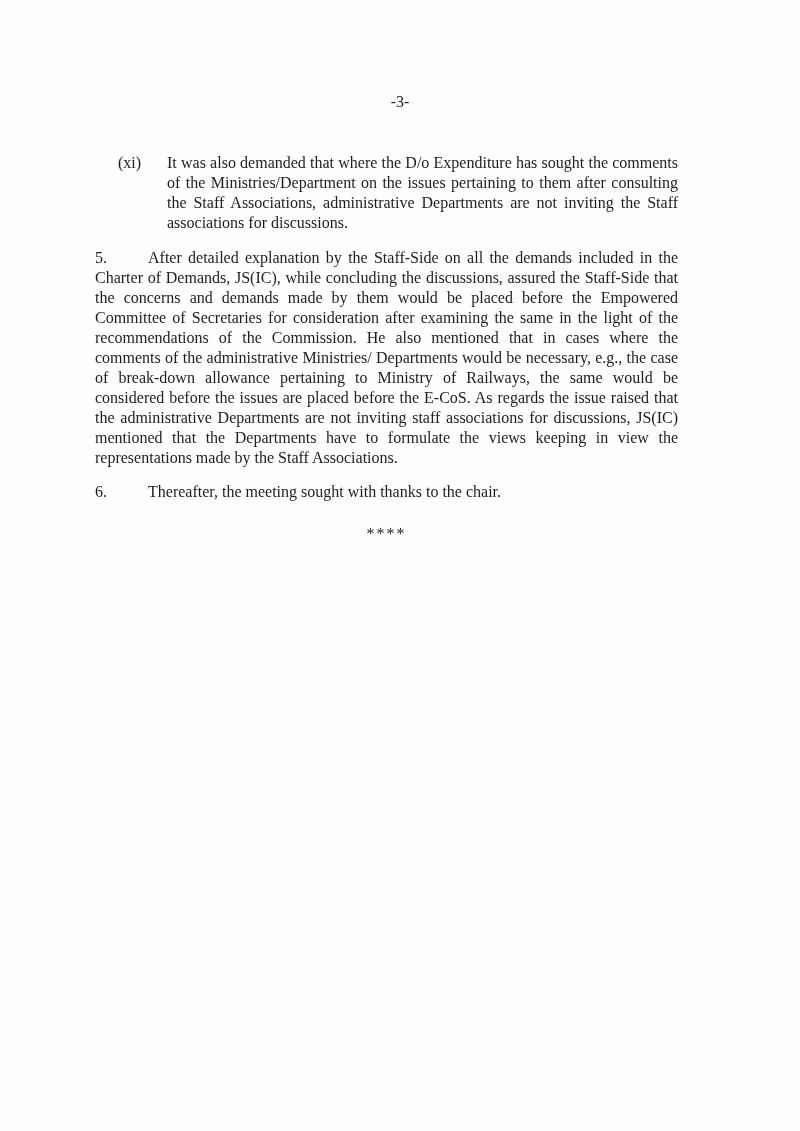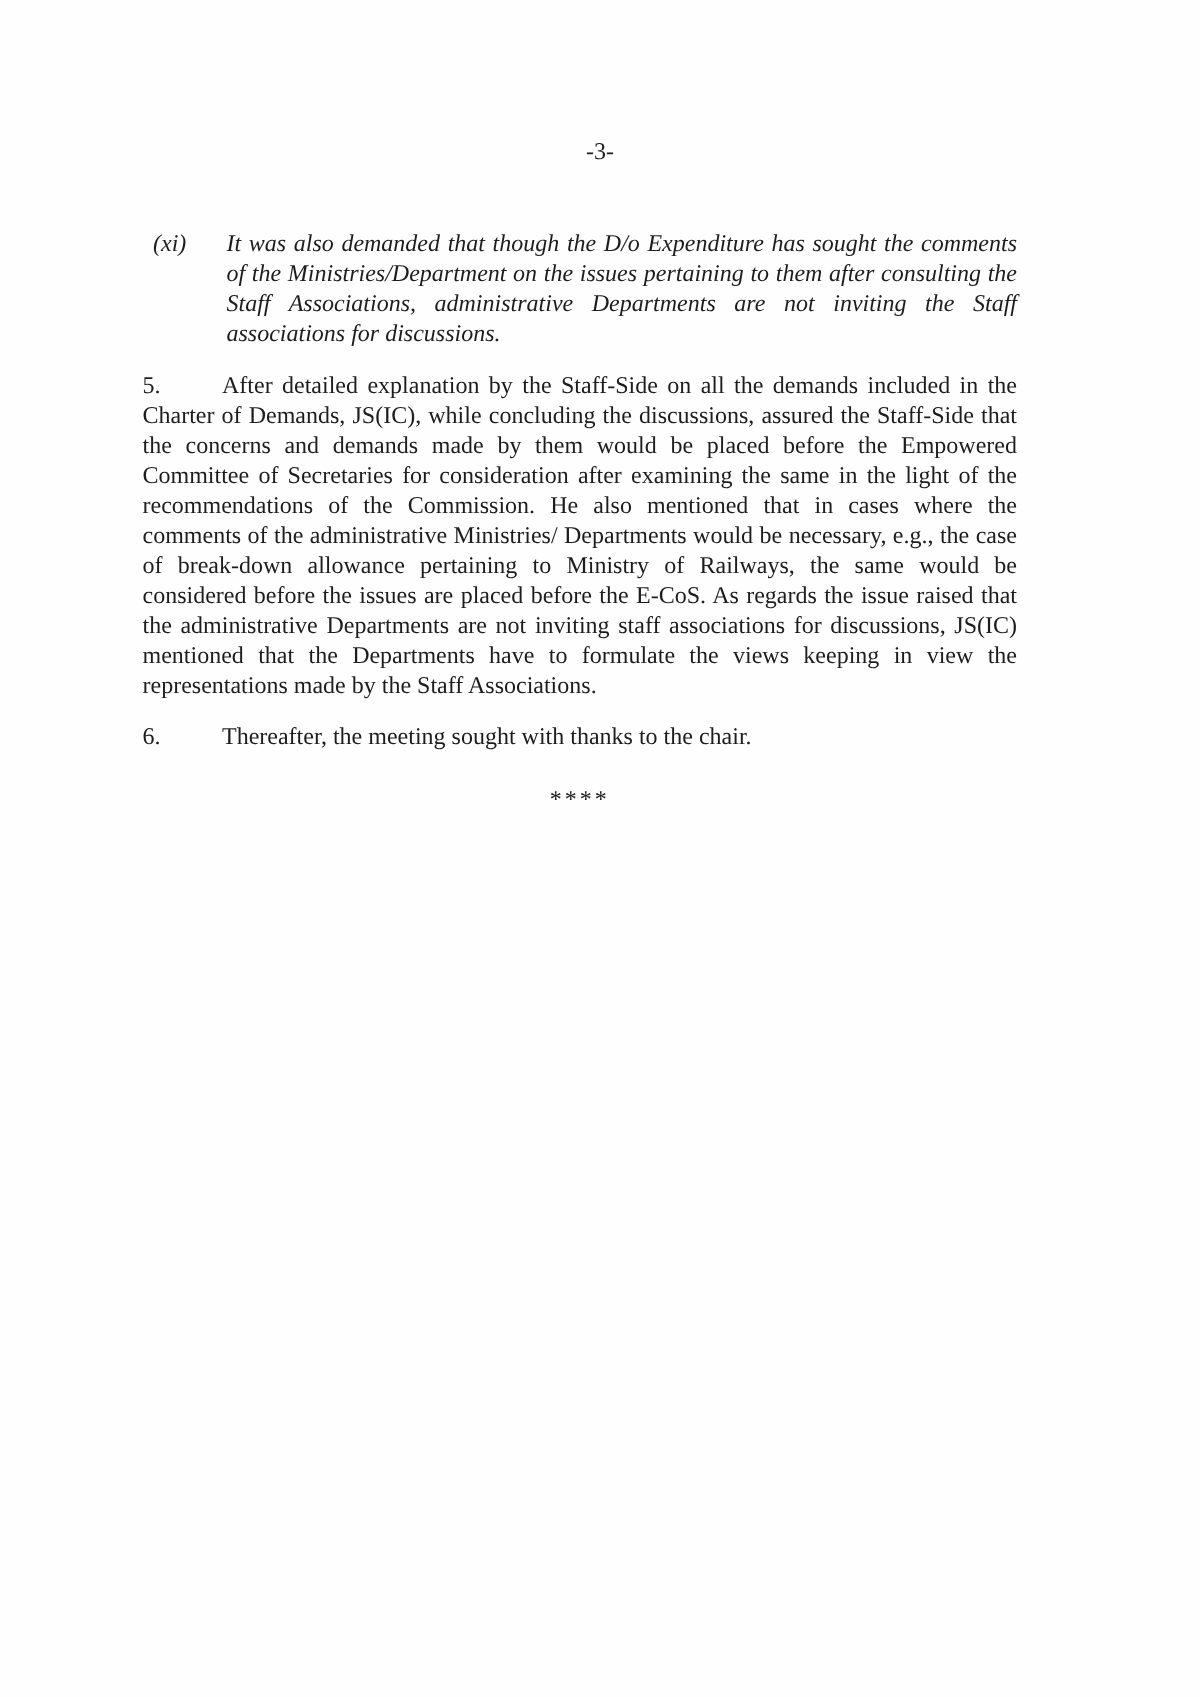--- a/index.html
+++ b/index.html
@@ -22,24 +22,23 @@
     padding-top: 92px;
     text-align: center;
     line-height: 20px;
   }
   .content {
     margin-left: 95px;
     width: 583px;
   }
   .list-item {
     margin-top: 41px;
-    margin-left: 7px; 
+    margin-left: 23px; 
     display: flex;
     align-items: flex-start;
-    font-style: italic;
   }
   .item-label {
     flex: 0 0 49px; 
   }
   .item-text {
     flex: 1;
     margin: 0;
     text-align: justify;
   }
   .para {
@@ -64,21 +63,21 @@
 <body>
 
 <div class="page">
 
   <div class="page-number">-3-</div>
 
   <div class="content">
 
     <div class="list-item">
       <span class="item-label">(xi)</span>
-      <p class="item-text">It was also demanded that though the D/o Expenditure has sought the comments of the Ministries/Department on the issues pertaining to them after consulting the Staff Associations, administrative Departments are not inviting the Staff associations for discussions.</p>
+      <p class="item-text">It was also demanded that where the D/o Expenditure has sought the comments of the Ministries/Department on the issues pertaining to them after consulting the Staff Associations, administrative Departments are not inviting the Staff associations for discussions.</p>
     </div>
 
     <p class="para"><span class="para-num">5.</span><span>After detailed explanation by the Staff-Side on all the demands included in the Charter of Demands, JS(IC), while concluding the discussions, assured the Staff-Side that the concerns and demands made by them would be placed before the Empowered Committee of Secretaries for consideration after examining the same in the light of the recommendations of the Commission. He also mentioned that in cases where the comments of the administrative Ministries/ Departments would be necessary, e.g., the case of break-down allowance pertaining to Ministry of Railways, the same would be considered before the issues are placed before the E-CoS. As regards the issue raised that the administrative Departments are not inviting staff associations for discussions, JS(IC) mentioned that the Departments have to formulate the views keeping in view the representations made by the Staff Associations.</span></p>
 
     <p class="para single"><span class="para-num">6.</span><span>Thereafter, the meeting sought with thanks to the chair.</span></p>
 
     <div class="end-mark">****</div>
 
   </div>
 </div>

